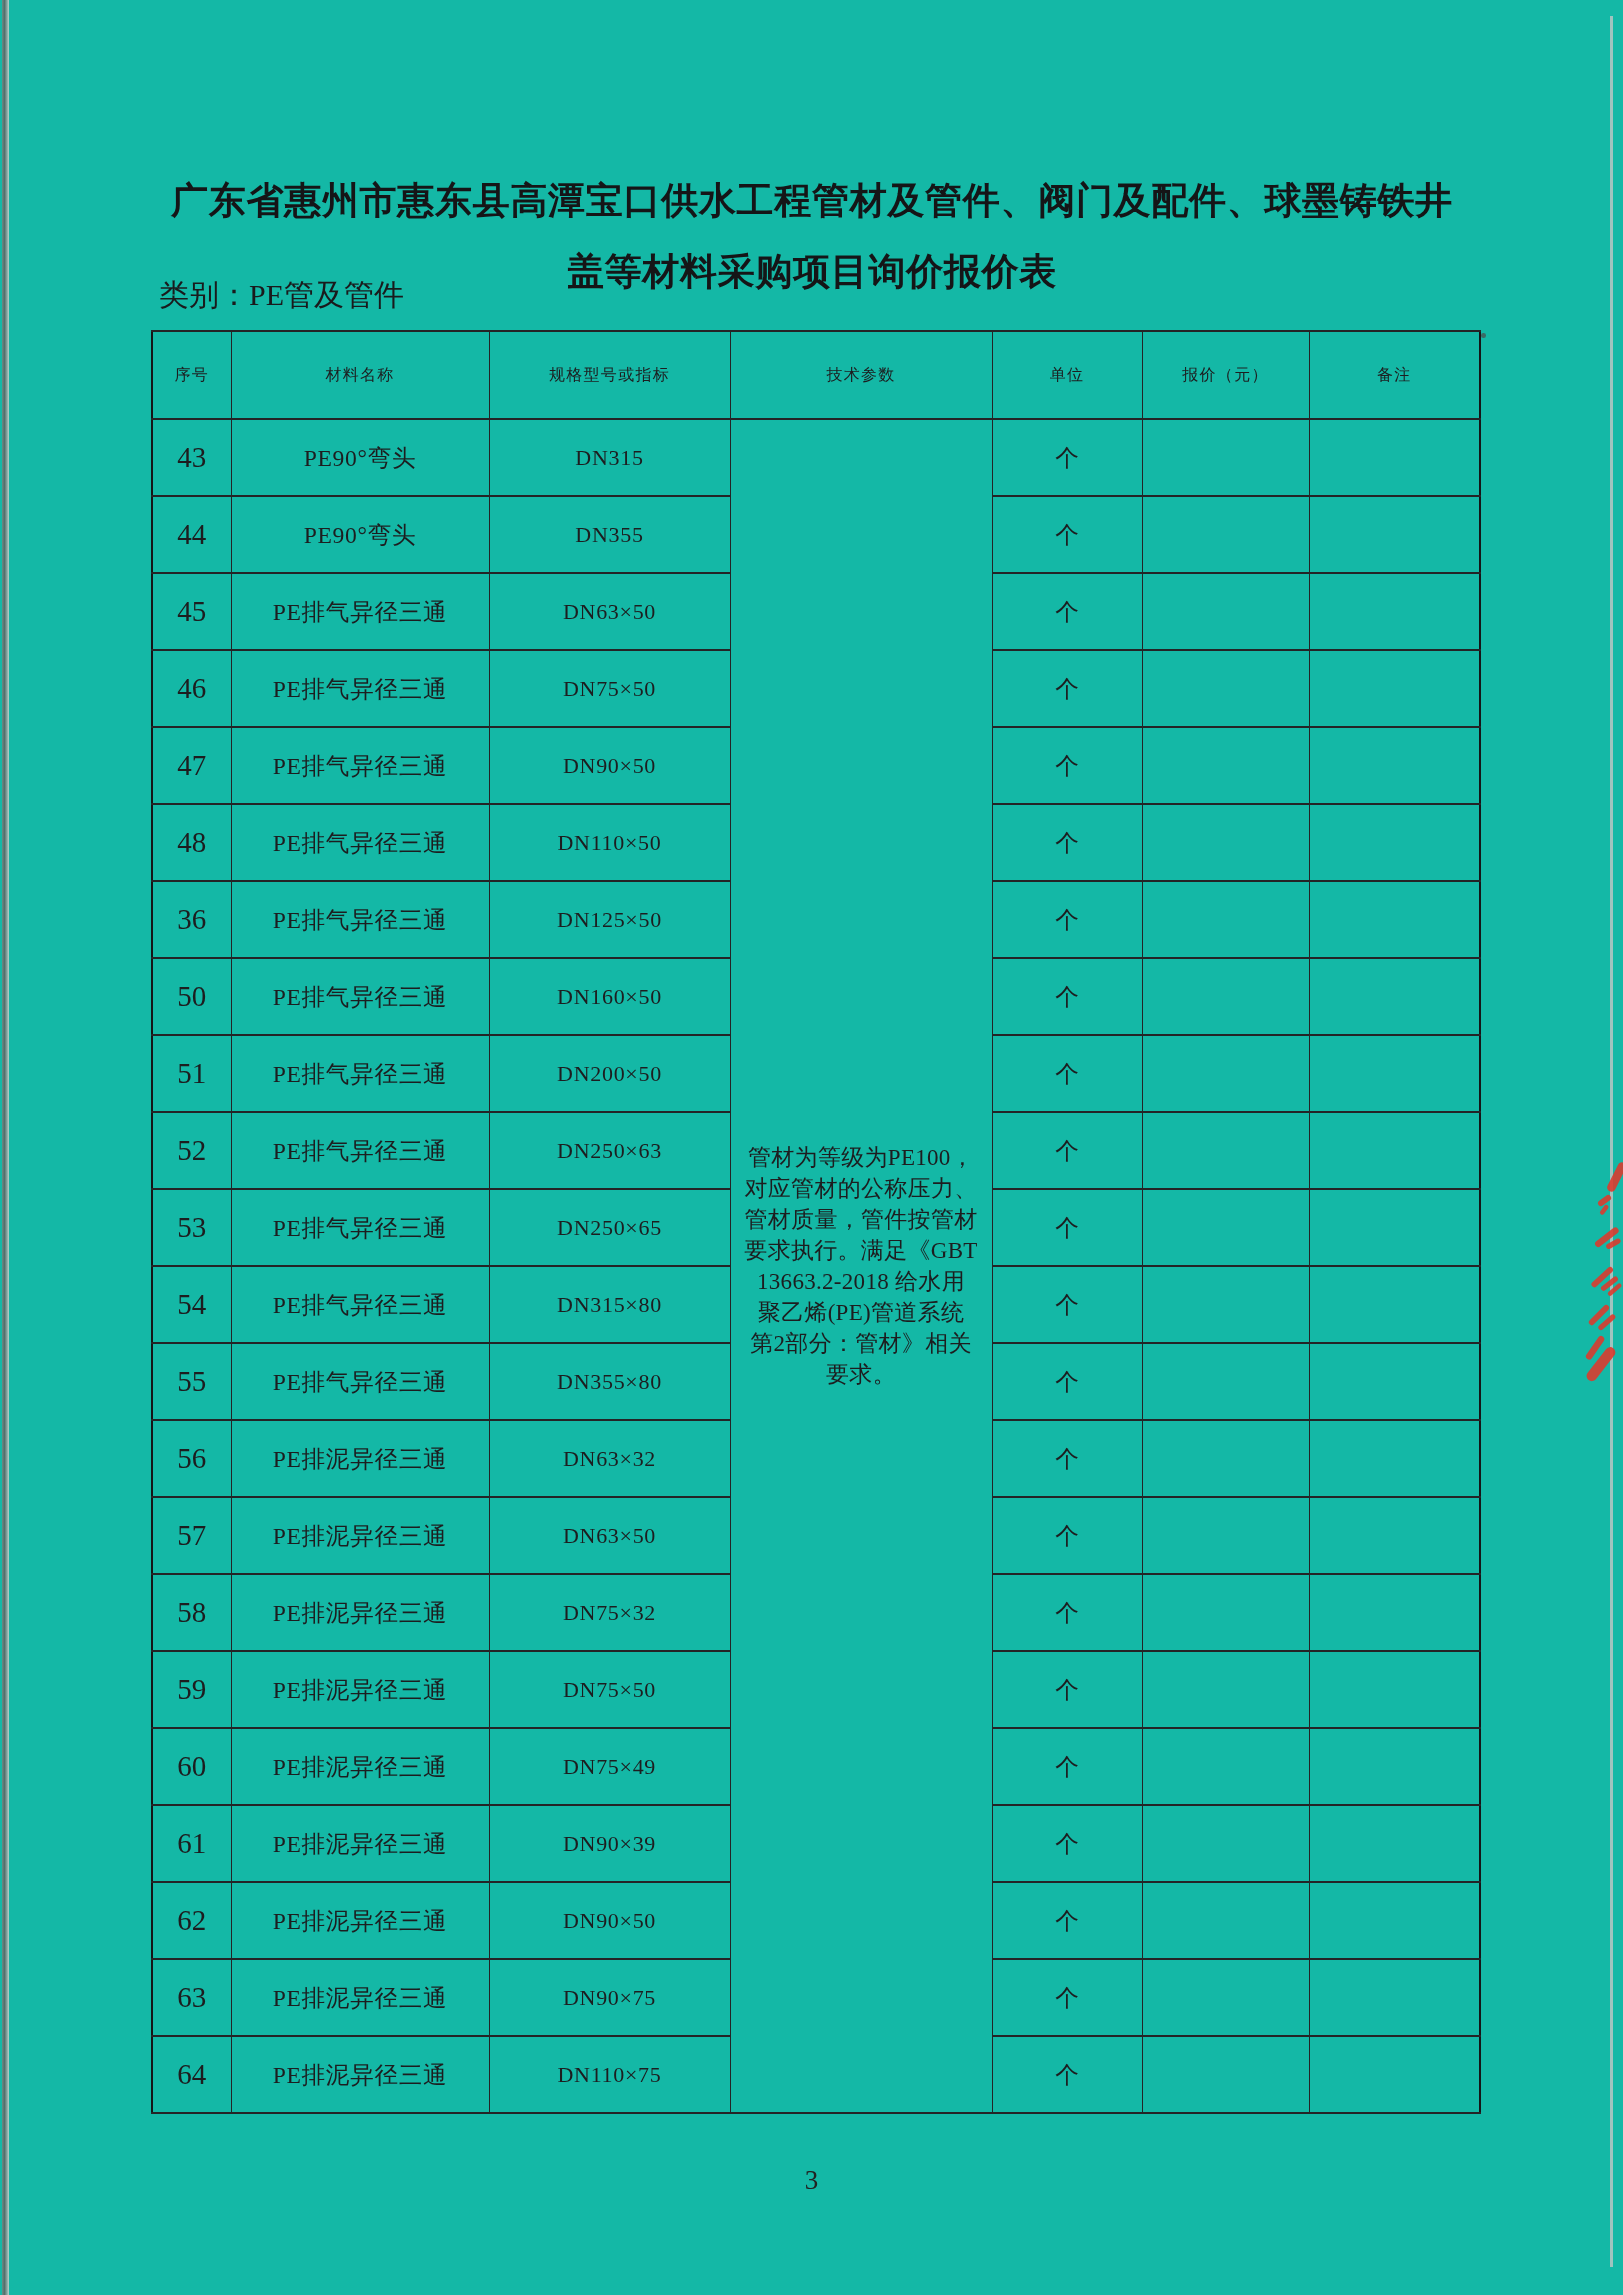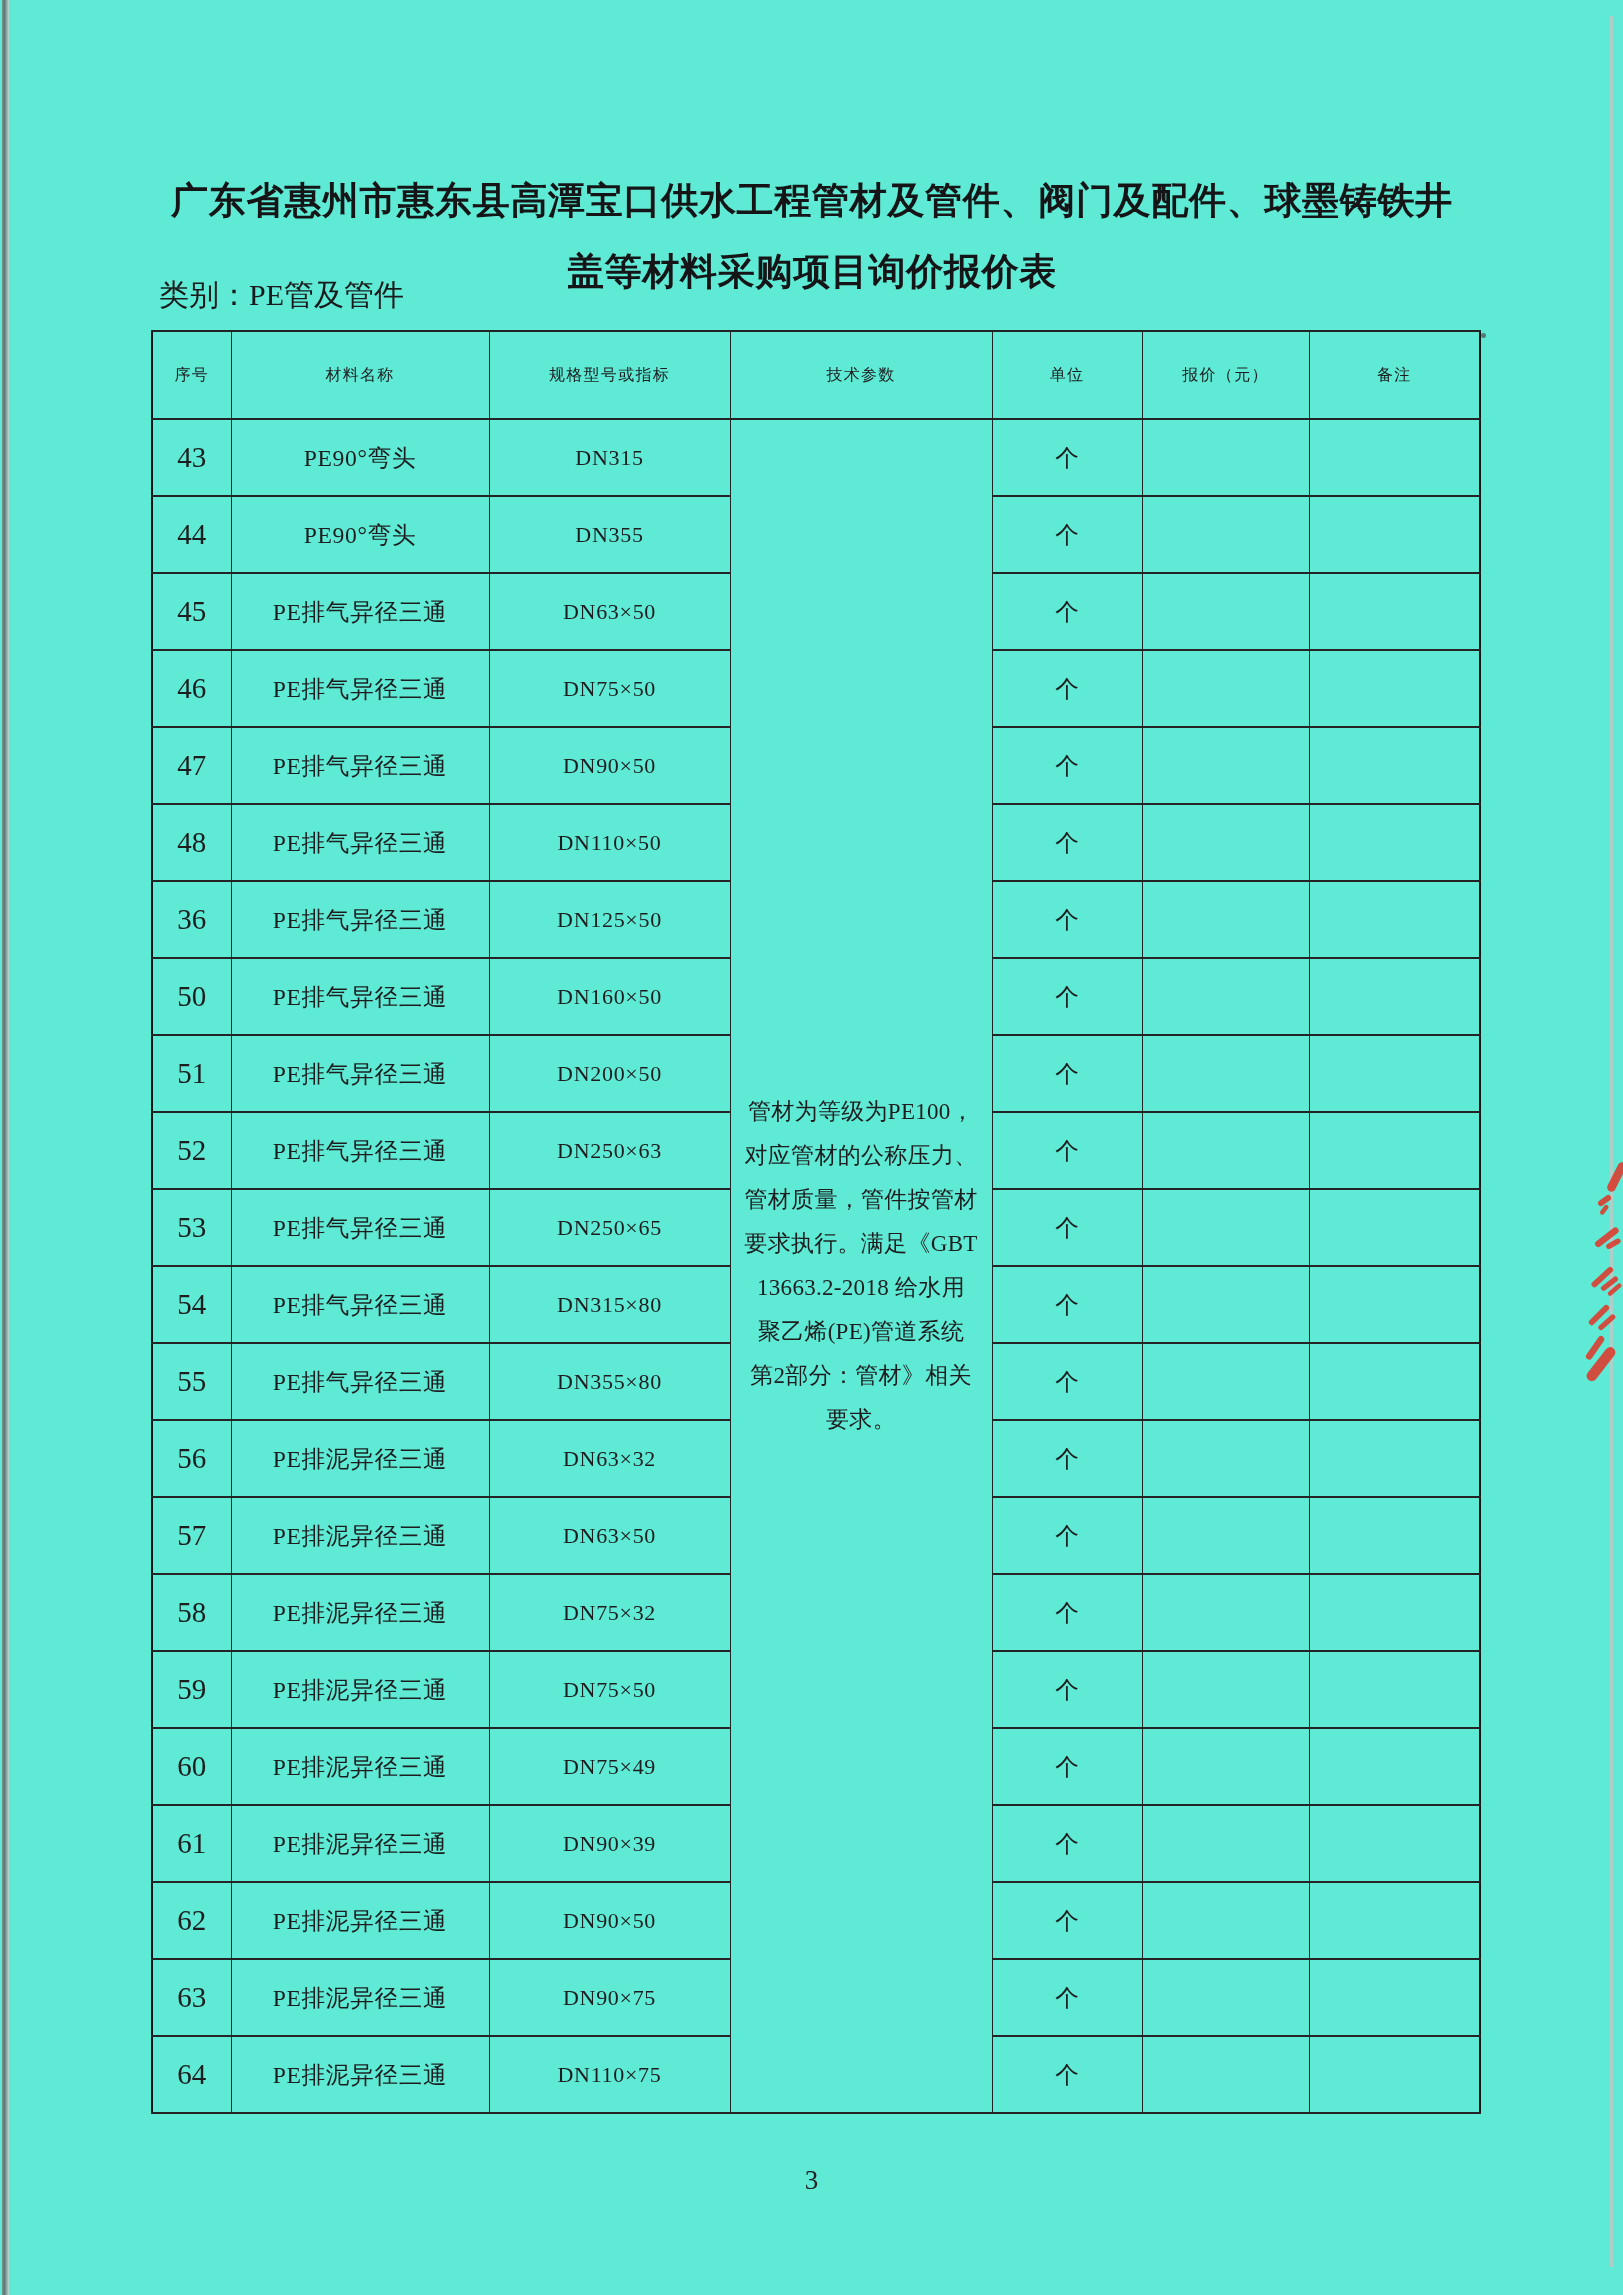--- a/index.html
+++ b/index.html
@@ -1,19 +1,19 @@
 <!DOCTYPE html>
 <html style="font-size:10.5px"><head>
 <meta charset="utf-8">
 <style>
   html,body{margin:0;padding:0;background:#e8e9ea;}
   .page{
     position:relative;
     width:1623px;height:2295px;
-    background:#5eead4;
+    background:#14b8a6;
     overflow:hidden;
     font-family:"Liberation Serif","DejaVu Serif",serif;
     color:#1d1d1f;
   }
   
   .scan-left{
     position:absolute;left:2px;top:0;width:7.2px;height:2295px;
     background:linear-gradient(to right,#7d8381 0%,#5d6361 35%,#9aa09d 70%,#d5d9d7 100%);
     opacity:.85;
   }
@@ -62,21 +62,21 @@
     margin-top:40px;
   }
   .quote-table tbody tr{height:77px;}
   .cell-no{font-size:29px;}
   .cell-name{font-size:23.6px;letter-spacing:0.7px;}
   .cell-spec{font-size:22px;letter-spacing:0.7px;}
   .cell-unit{font-size:23.6px;}
   .tech-cell{vertical-align:middle;}
   .tech-text{
     width:243px;margin:0 auto;
-    font-size:23px;line-height:44px;
+    font-size:23px;line-height:31px;
     text-align:center;white-space:pre-line;
     letter-spacing:0.3px;
   }
   .page-number{
     position:absolute;left:0;top:2165px;width:1623px;
     text-align:center;font-size:27px;color:#222;
   }
   
   .seal{
     position:absolute;left:1572px;top:1160px;width:52px;height:229px;

